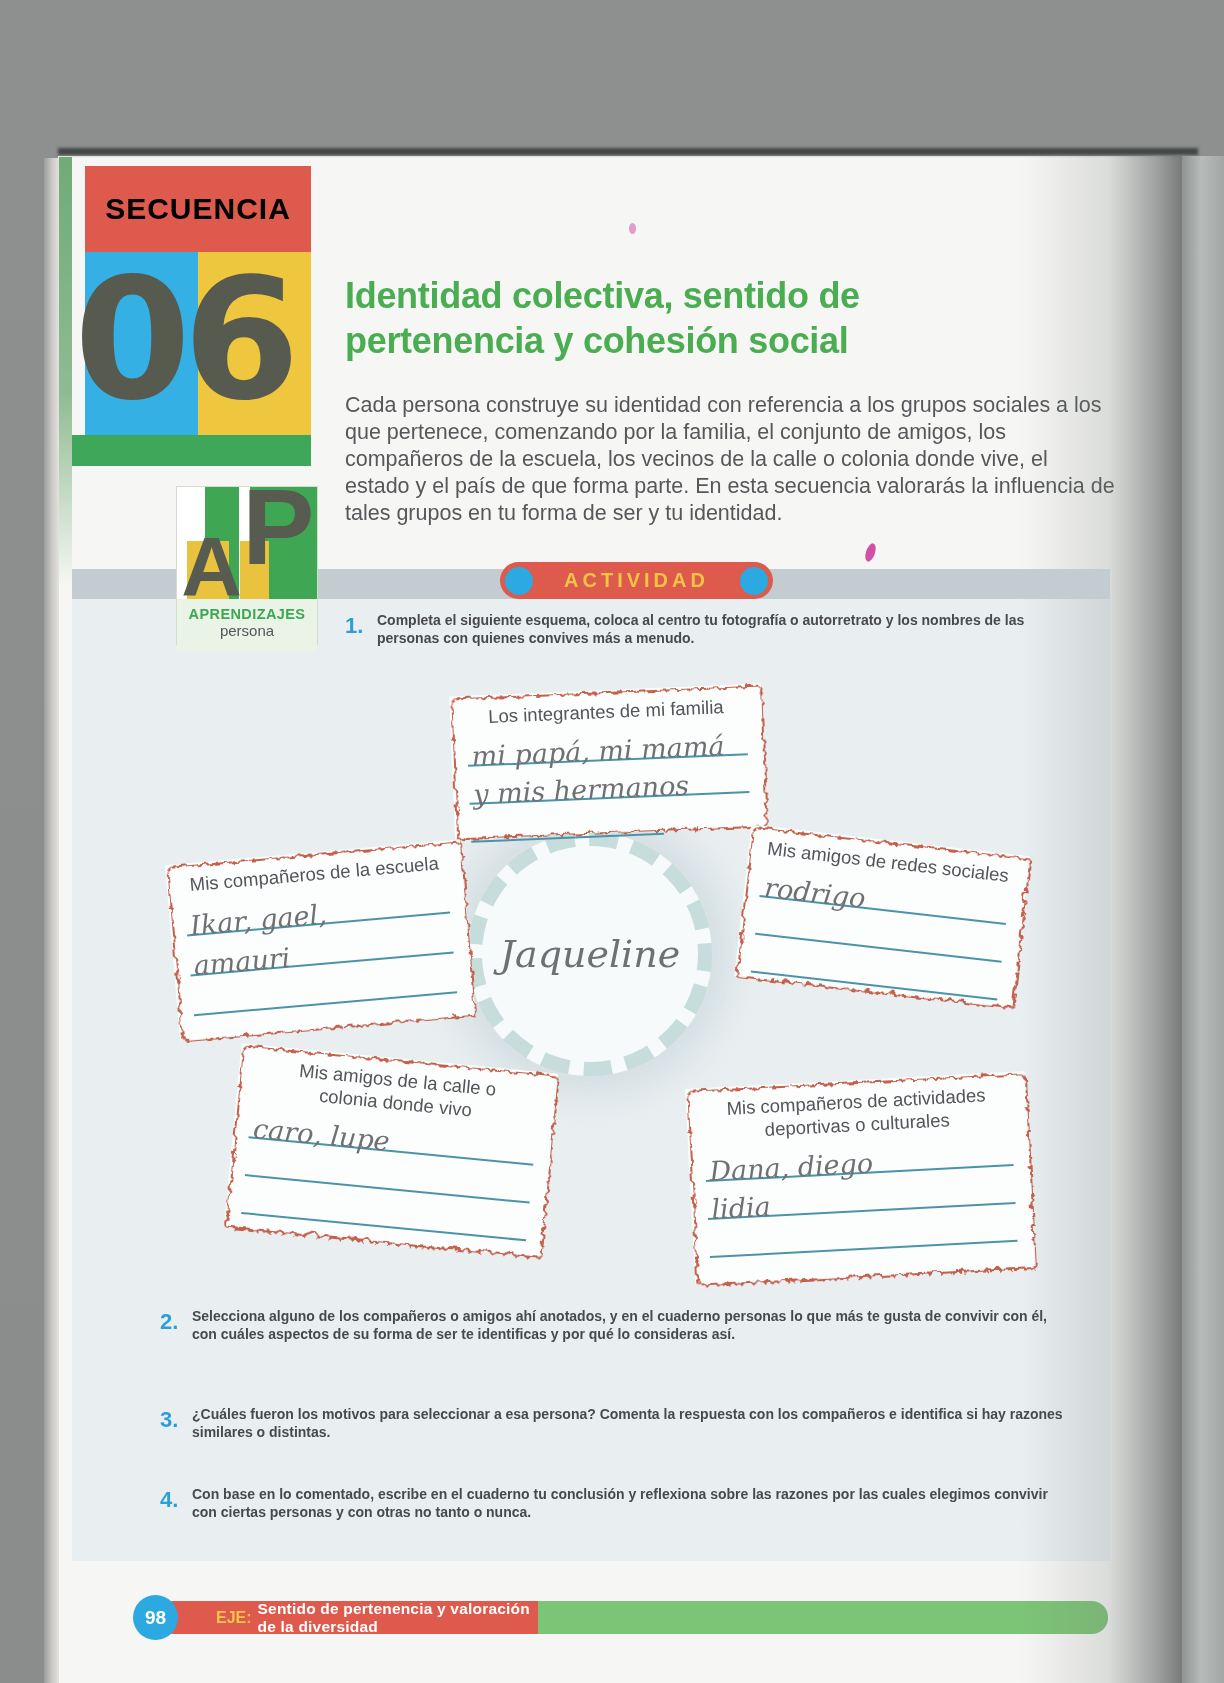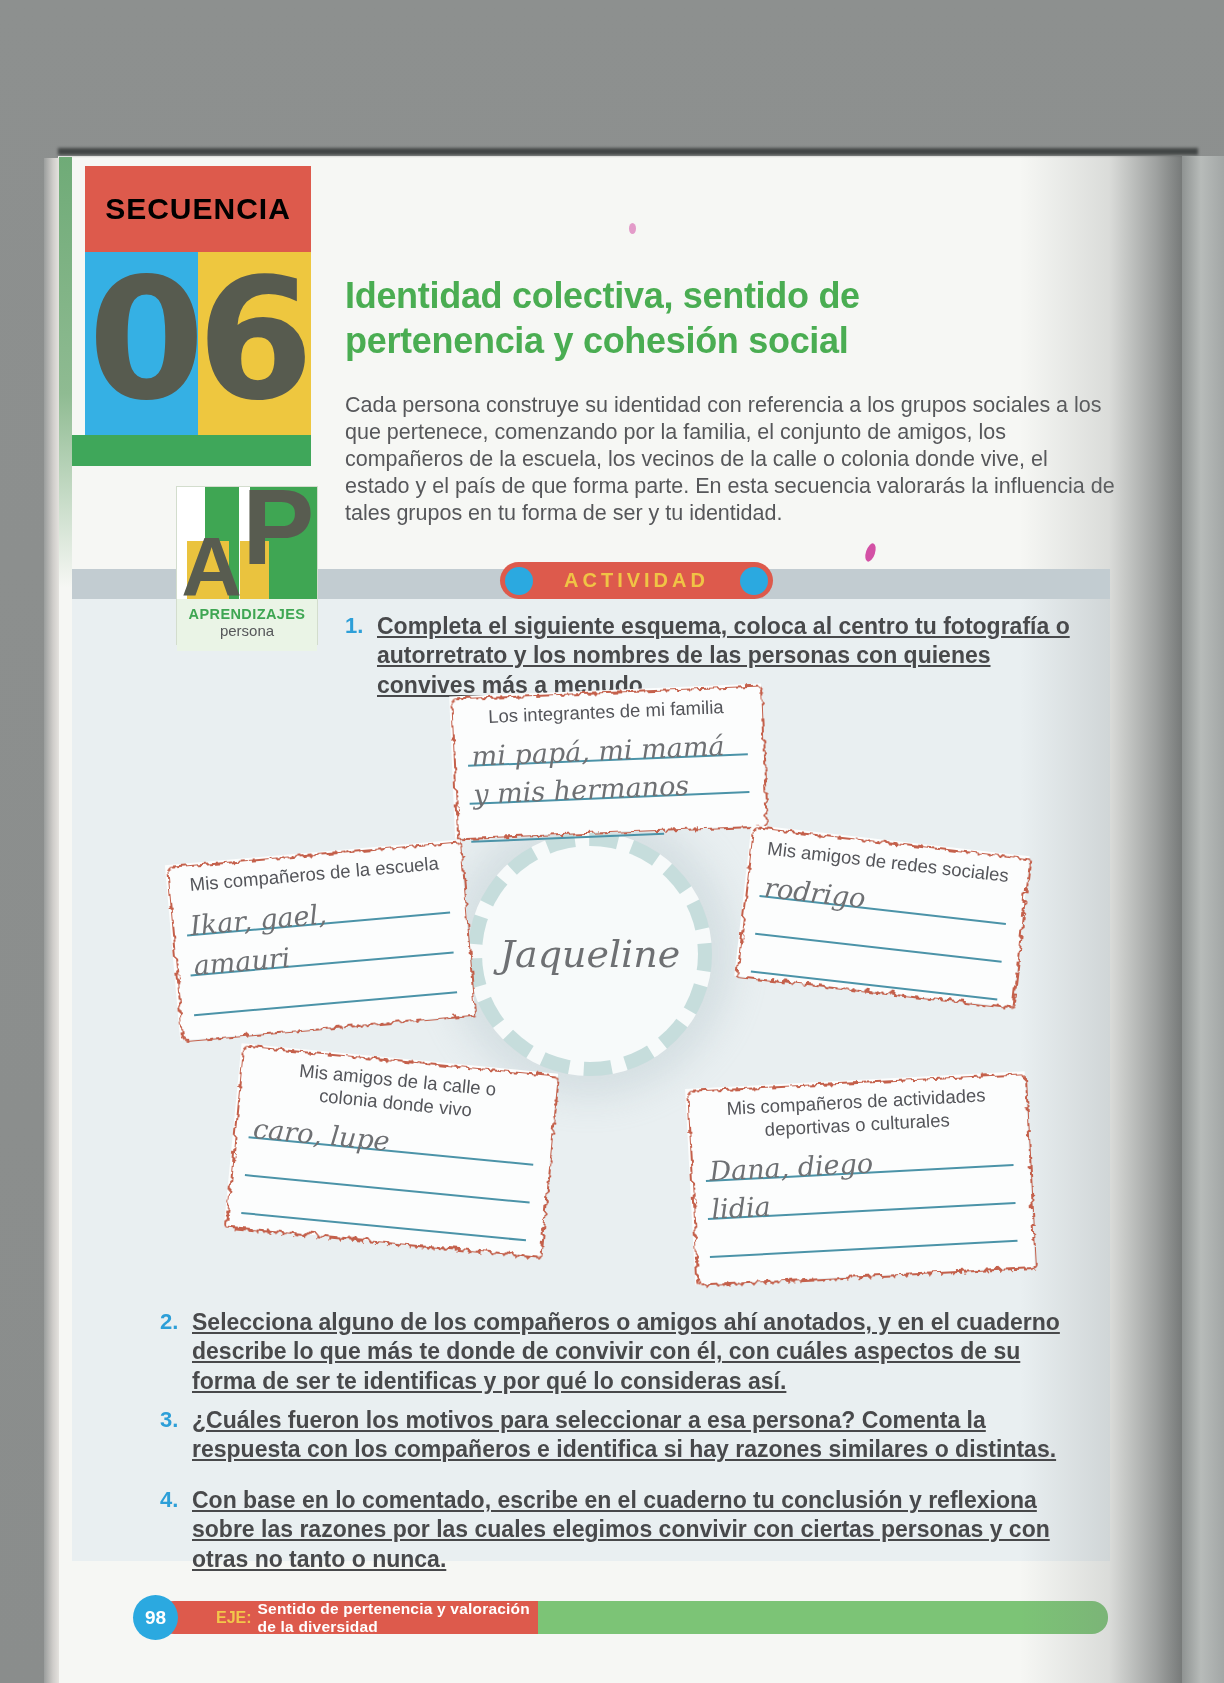--- a/index.html
+++ b/index.html
@@ -19,21 +19,21 @@
     background:linear-gradient(90deg,#8f9392,#b7bbb9 45%,#a3a7a6 100%);}
   .pink{position:absolute;background:#d351a5;border-radius:50%;}
   .pink.p1{left:866px;top:543px;width:9px;height:19px;transform:rotate(18deg);}
   .pink.p2{left:629px;top:223px;width:7px;height:11px;opacity:.55;}
   
   .sec-block{position:absolute;left:85px;top:166px;width:226px;height:86px;background:#dd5a4c;
     display:flex;align-items:center;justify-content:center;}
   .sec-block span{color:#000000;font-weight:bold;font-size:30px;letter-spacing:1px;}
   .num-blue{position:absolute;left:85px;top:252px;width:113px;height:183px;background:#35b0e4;}
   .num-yellow{position:absolute;left:198px;top:252px;width:113px;height:183px;background:#eec73f;}
-  .num-digits{position:absolute;left:85px;top:240px;width:224px;height:200px;display:flex;align-items:center;justify-content:center;
+  .num-digits{position:absolute;left:71px;top:240px;width:224px;height:200px;display:flex;align-items:center;justify-content:center;
     font-family:"DejaVu Sans",sans-serif;font-weight:bold;font-size:168px;color:#575b4f;letter-spacing:-8px;}
   .green-strip{position:absolute;left:72px;top:435px;width:239px;height:31px;background:#3fa75a;}
   .title{position:absolute;left:345px;top:274px;width:650px;font-size:36px;font-weight:bold;color:#4aad52;line-height:1.24;letter-spacing:-.3px;}
   .intro{position:absolute;left:345px;top:392px;width:772px;font-size:21.5px;color:#56575a;line-height:1.25;}
   
   .ap{position:absolute;left:177px;top:487px;width:140px;height:157px;z-index:4;box-shadow:0 0 0 1px #d3ddcd;background:#fff;}
   .ap-top{position:relative;height:112px;overflow:hidden;
     background:linear-gradient(90deg,#ffffff 0 20%,#3fa653 20% 44%,#ffffff 44% 52%,#3fa653 52% 100%);}
   .ap-y1{position:absolute;left:7%;top:48%;width:30%;height:52%;background:#eac33e;}
   .ap-y2{position:absolute;left:45%;top:48%;width:21%;height:52%;background:#eac33e;}
@@ -46,21 +46,21 @@
   .band{position:absolute;left:72px;top:569px;width:1038px;height:30px;background:#c2ccd1;z-index:2;}
   .section-bg{position:absolute;left:72px;top:599px;width:1038px;height:962px;background:#e9eff1;}
   .pill{position:absolute;left:500px;top:562px;width:273px;height:37px;background:#dd5a4c;border-radius:19px;z-index:3;
     display:flex;align-items:center;justify-content:center;}
   .pill span{color:#f0c445;font-weight:bold;font-size:20px;letter-spacing:4px;}
   .dot{position:absolute;width:28px;height:28px;border-radius:50%;background:#2ba9e0;top:4.5px;}
   .dot.left{left:5px;} .dot.right{right:5px;}
   
   .instr{position:absolute;display:flex;z-index:2;}
   .instr .num{width:32px;flex:none;color:#2d9fd8;font-weight:bold;font-size:22px;line-height:1.28;}
-  .instr .txt{font-weight:bold;font-size:23px;color:#48494b;line-height:1.28;text-decoration:underline;}
+  .instr .txt{font-weight:bold;font-size:14px;color:#48494b;line-height:1.28;}
   .i1{left:345px;top:612px;width:740px;}
   .i2{left:160px;top:1308px;width:905px;}
   .i3{left:160px;top:1406px;width:905px;}
   .i4{left:160px;top:1486px;width:905px;}
   
   .circle{position:absolute;left:468px;top:832px;width:216px;height:216px;border:14px dashed #c6dddc;border-radius:50%;
     background:#f7fafa;display:flex;align-items:center;justify-content:center;z-index:1;
     box-shadow:0 0 34px 22px rgba(170,190,194,.30);}
   .hw{font-family:"DejaVu Serif",serif;font-style:italic;color:#6e7073;}
   .circle .hw{font-size:38px;}
@@ -211,21 +211,21 @@
     <div class="hw-line">
         <span class="hw">lidia</span>
       </div>
     <div class="hw-line">
         <span class="hw"></span>
       </div>
   </div>
 
   <div class="instr i2">
     <div class="num">2.</div>
-    <div class="txt">Selecciona alguno de los compañeros o amigos ahí anotados, y en el cuaderno describe lo que más te donde de convivir con él, con cuáles aspectos de su forma de ser te identificas y por qué lo consideras así.</div>
+    <div class="txt">Selecciona alguno de los compañeros o amigos ahí anotados, y en el cuaderno personas lo que más te gusta de convivir con él, con cuáles aspectos de su forma de ser te identificas y por qué lo consideras así.</div>
   </div>
   <div class="instr i3">
     <div class="num">3.</div>
     <div class="txt">¿Cuáles fueron los motivos para seleccionar a esa persona? Comenta la respuesta con los compañeros e identifica si hay razones similares o distintas.</div>
   </div>
   <div class="instr i4">
     <div class="num">4.</div>
     <div class="txt">Con base en lo comentado, escribe en el cuaderno tu conclusión y reflexiona sobre las razones por las cuales elegimos convivir con ciertas personas y con otras no tanto o nunca.</div>
   </div>
 

